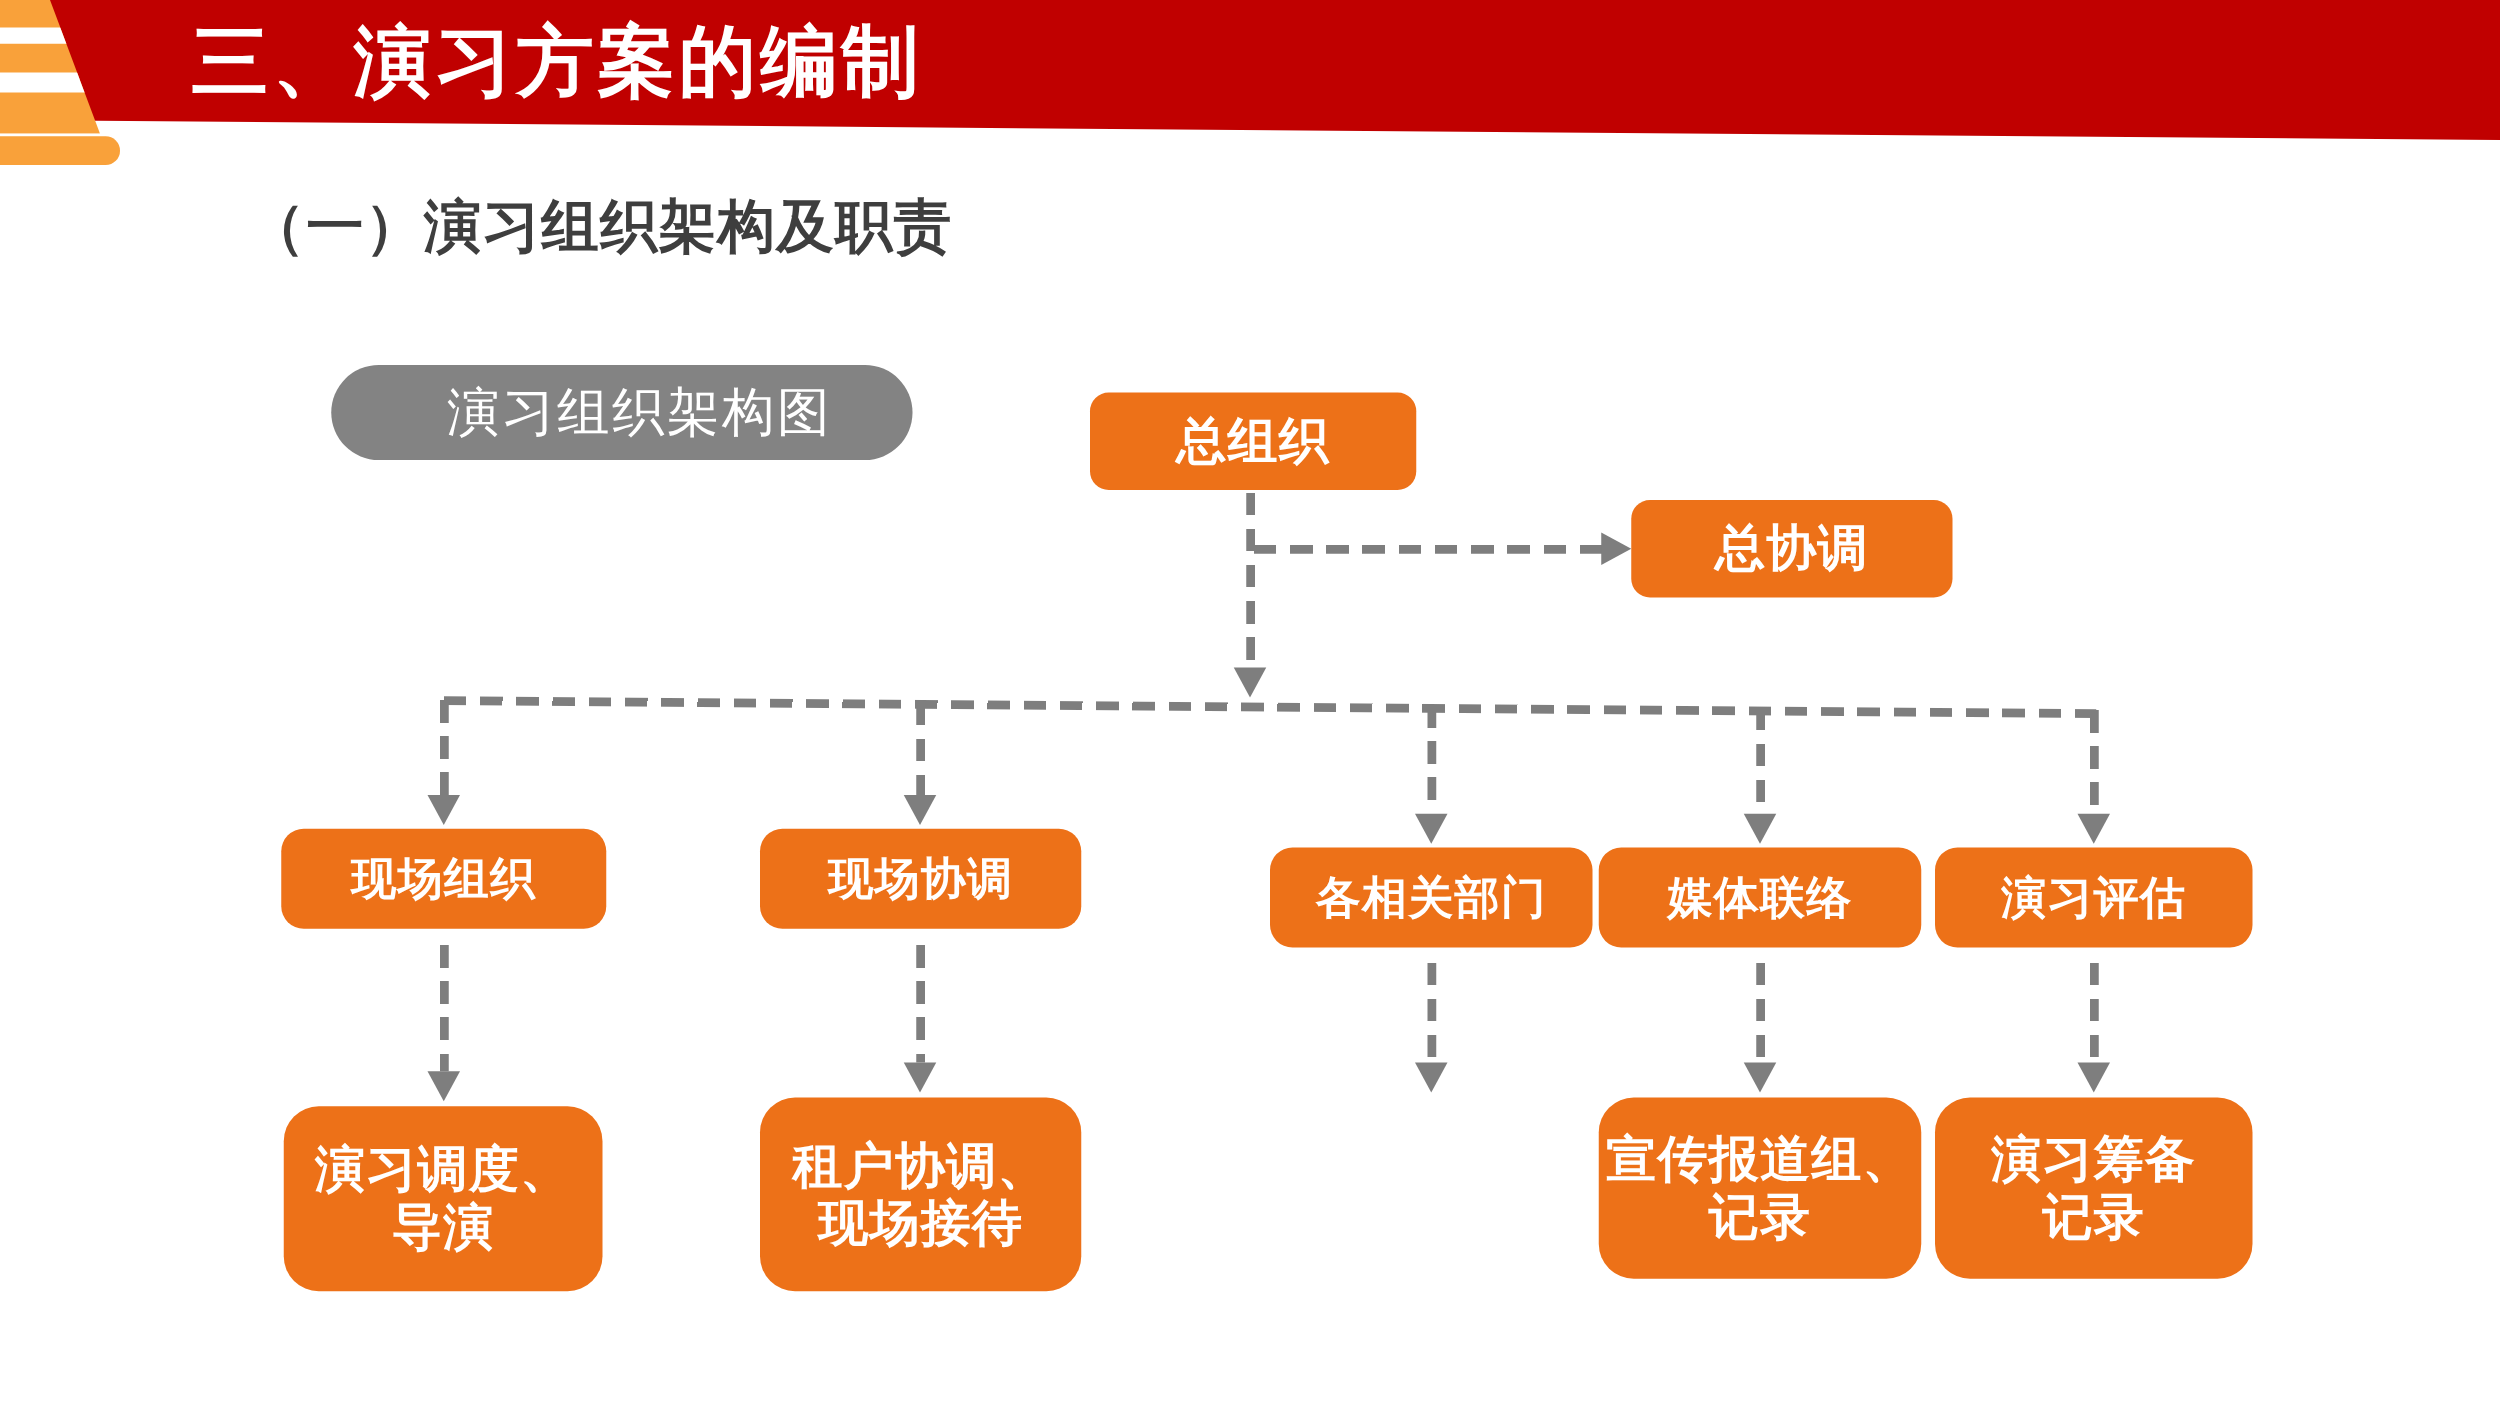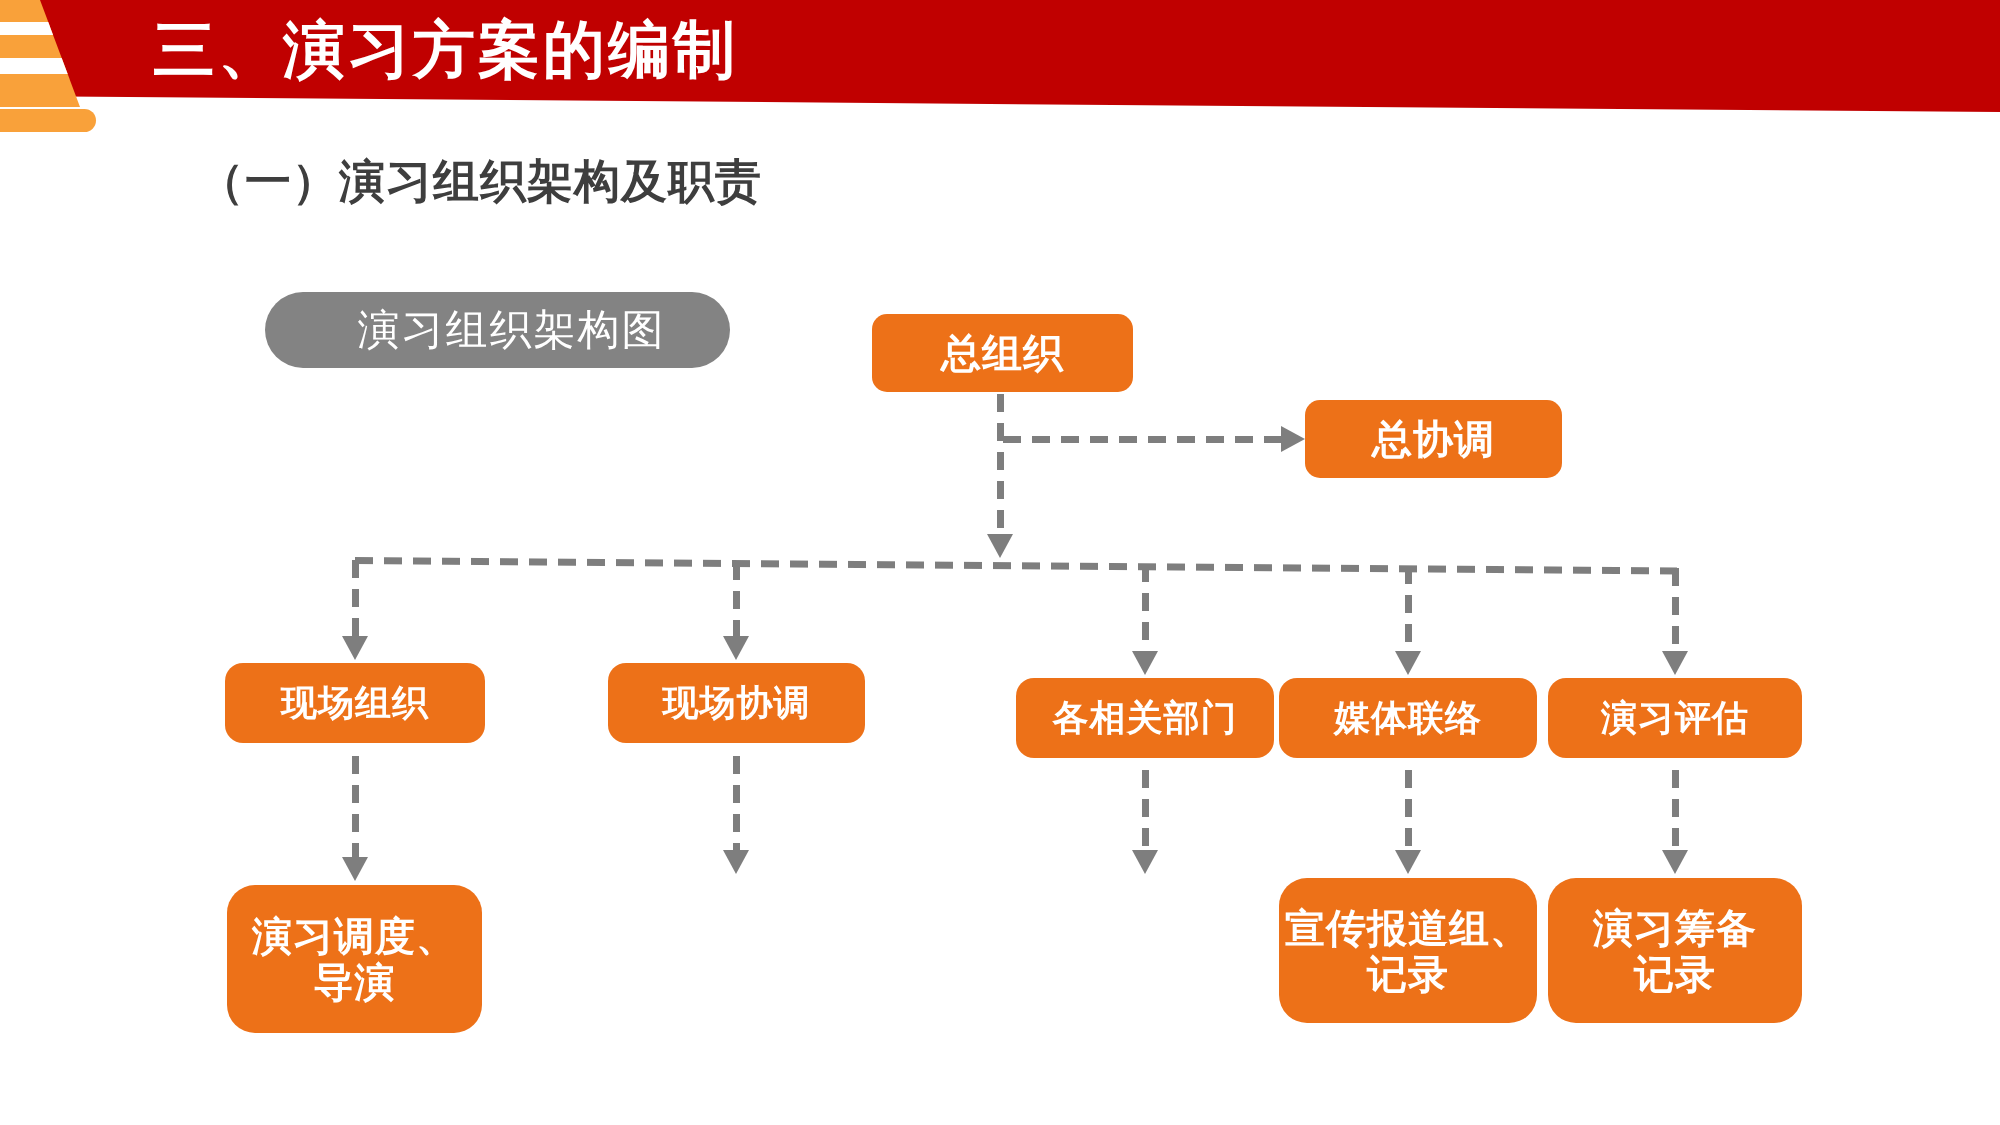--- a/index.html
+++ b/index.html
@@ -122,18 +122,20 @@
   <div class="node coord">总协调</div>
 
   <div class="node b1">现场组织</div>
   <div class="node b2">现场协调</div>
   <div class="node b3">各相关部门</div>
   <div class="node b4">媒体联络</div>
   <div class="node b5">演习评估</div>
 
   <div class="node leaf c1">演习调度、
 导演</div>
+  <div class="node leaf c2">租户协调、
+现场接待</div>
   <div class="node leaf c4">宣传报道组、
 记录</div>
   <div class="node leaf c5">演习筹备
 记录</div>
 
 </div>
 
 </body></html>

